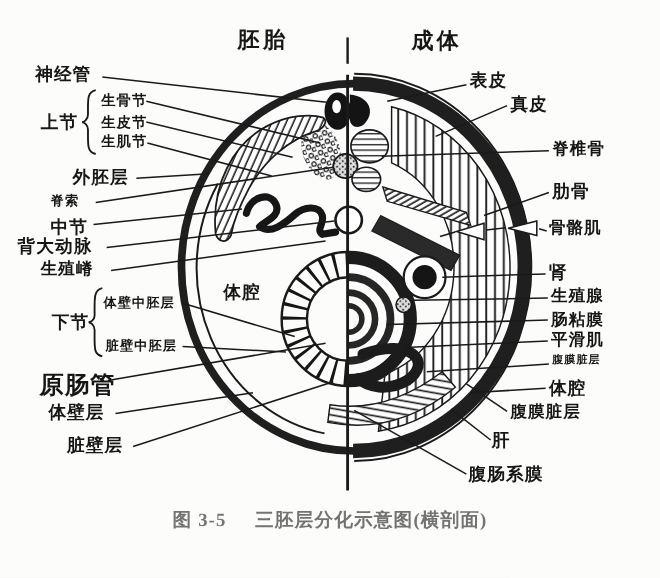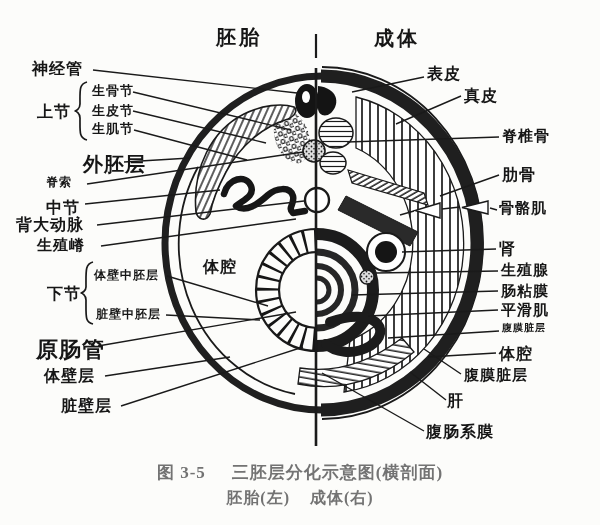--- a/index.html
+++ b/index.html
@@ -150,21 +150,21 @@
   </svg>
 
   <div class="lbl hdr" style="left:216px;top:27px">胚胎</div>
   <div class="lbl hdr" style="left:374px;top:28px">成体</div>
 
   <div class="lbl" style="left:32px;top:61px;font-size:16px">神经管</div>
   <div class="lbl" style="left:37px;top:104px;font-size:16px">上节</div>
   <div class="lbl" style="left:92px;top:84px;font-size:13px">生骨节</div>
   <div class="lbl" style="left:92px;top:104px;font-size:13px">生皮节</div>
   <div class="lbl" style="left:92px;top:122px;font-size:13px">生肌节</div>
-  <div class="lbl" style="left:83px;top:154px;font-size:20px">外胚层</div>
+  <div class="lbl" style="left:66px;top:154px;font-size:16px">外胚层</div>
   <div class="lbl" style="left:46px;top:176px;font-size:12px">脊索</div>
   <div class="lbl" style="left:46px;top:200px;font-size:16px">中节</div>
   <div class="lbl" style="left:16px;top:217px;font-size:16px">背大动脉</div>
   <div class="lbl" style="left:37px;top:238px;font-size:15px">生殖嵴</div>
   <div class="lbl" style="left:47px;top:286px;font-size:16px">下节</div>
   <div class="lbl" style="left:94px;top:269px;font-size:12px">体壁中胚层</div>
   <div class="lbl" style="left:96px;top:308px;font-size:12px">脏壁中胚层</div>
   <div class="lbl" style="left:36px;top:339px;font-size:22px">原肠管</div>
   <div class="lbl" style="left:44px;top:368px;font-size:16px">体壁层</div>
   <div class="lbl" style="left:61px;top:398px;font-size:16px">脏壁层</div>
@@ -182,17 +182,14 @@
   <div class="lbl" style="left:499px;top:346px;font-size:16px">体腔</div>
   <div class="lbl" style="left:464px;top:368px;font-size:15px">腹膜脏层</div>
   <div class="lbl" style="left:447px;top:393px;font-size:16px">肝</div>
   <div class="lbl" style="left:426px;top:424px;font-size:16px">腹肠系膜</div>
 
   <div class="lbl" style="left:203px;top:259px;font-size:16px">体腔</div>
 
   <div class="cap cap1">
     <span>图 3-5</span><span class="gap"></span><span>三胚层分化示意图(横剖面)</span>
   </div>
-  <div class="cap cap2">
-    <span>胚胎(左)</span><span class="gap2"></span><span>成体(右)</span>
-  </div>
 
 </div>
 
 </body></html>

